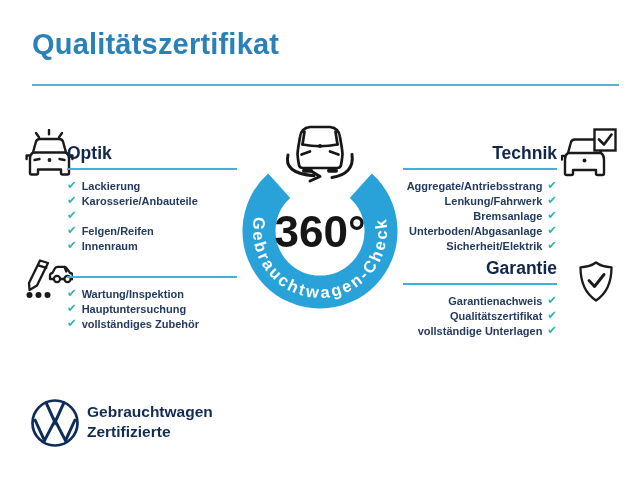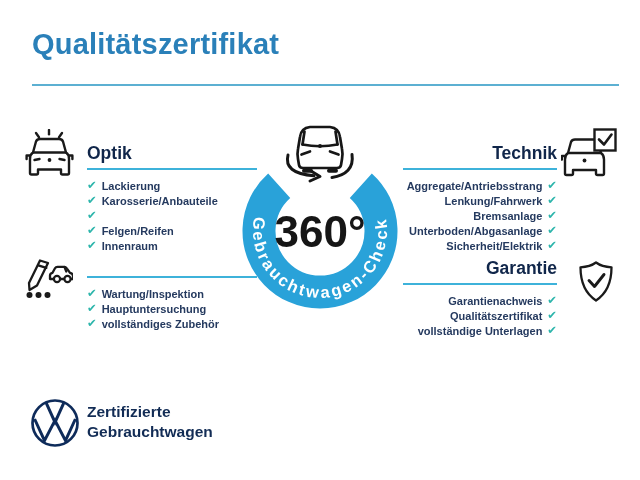--- a/index.html
+++ b/index.html
@@ -12,21 +12,21 @@
   .title-rule{position:absolute;left:32px;top:84px;width:587px;height:2px;background:#5cb0d2;}
 
   
   .section{position:absolute;}
   .section h2{margin:0;font-size:17.5px;font-weight:700;color:#10264a;line-height:18px;}
   .sec-rule{height:2px;background:#3db2da;margin-top:6px;}
   .sec-list{list-style:none;margin:8px 0 0 0;padding:0;}
   .sec-list li{display:flex;align-items:center;gap:5px;height:15px;
                font-size:11px;font-weight:700;color:#253a5f;white-space:nowrap;}
   .check{color:#2cb5ab;font-size:11.5px;line-height:1;}
-  .left{left:67px;width:170px;margin-left:20px;}
+  .left{left:67px;width:170px;}
   .right{left:403px;width:154px;text-align:right;}
   .right .sec-list li{justify-content:flex-end;}
   #sec-optik{top:144px;} #sec-wartung{top:270px;}
   #sec-technik{top:144px;} #sec-garantie{top:259px;}
 
   .icon{position:absolute;}
   #icon-optik{left:23px;top:129px;}
   #icon-wartung{left:21px;top:259px;}
   #icon-technik{left:561px;top:128px;}
   #icon-garantie{left:578px;top:261px;}
@@ -211,17 +211,17 @@
   </svg>
 
   <svg id="vw-logo" width="52" height="52" viewBox="0 0 52 52">
     <circle cx="26" cy="26" r="22.5" fill="none" stroke="#0e2b5a" stroke-width="2.7"></circle>
     <g fill="none" stroke="#0e2b5a" stroke-width="3">
       <path d="M17.2,5.8 L26,25.4 L34.8,5.8"></path>
       <path d="M5.6,22 L15.5,43.6 L26,23.4 L36.5,43.6 L46.4,22"></path>
     </g>
   </svg>
   <div class="brand-text">
+    <div>Gebrauchtwagen</div>
     <div>Zertifizierte</div>
-    <div>Gebrauchtwagen</div>
   </div>
 
 </div>
 
 </body></html>

